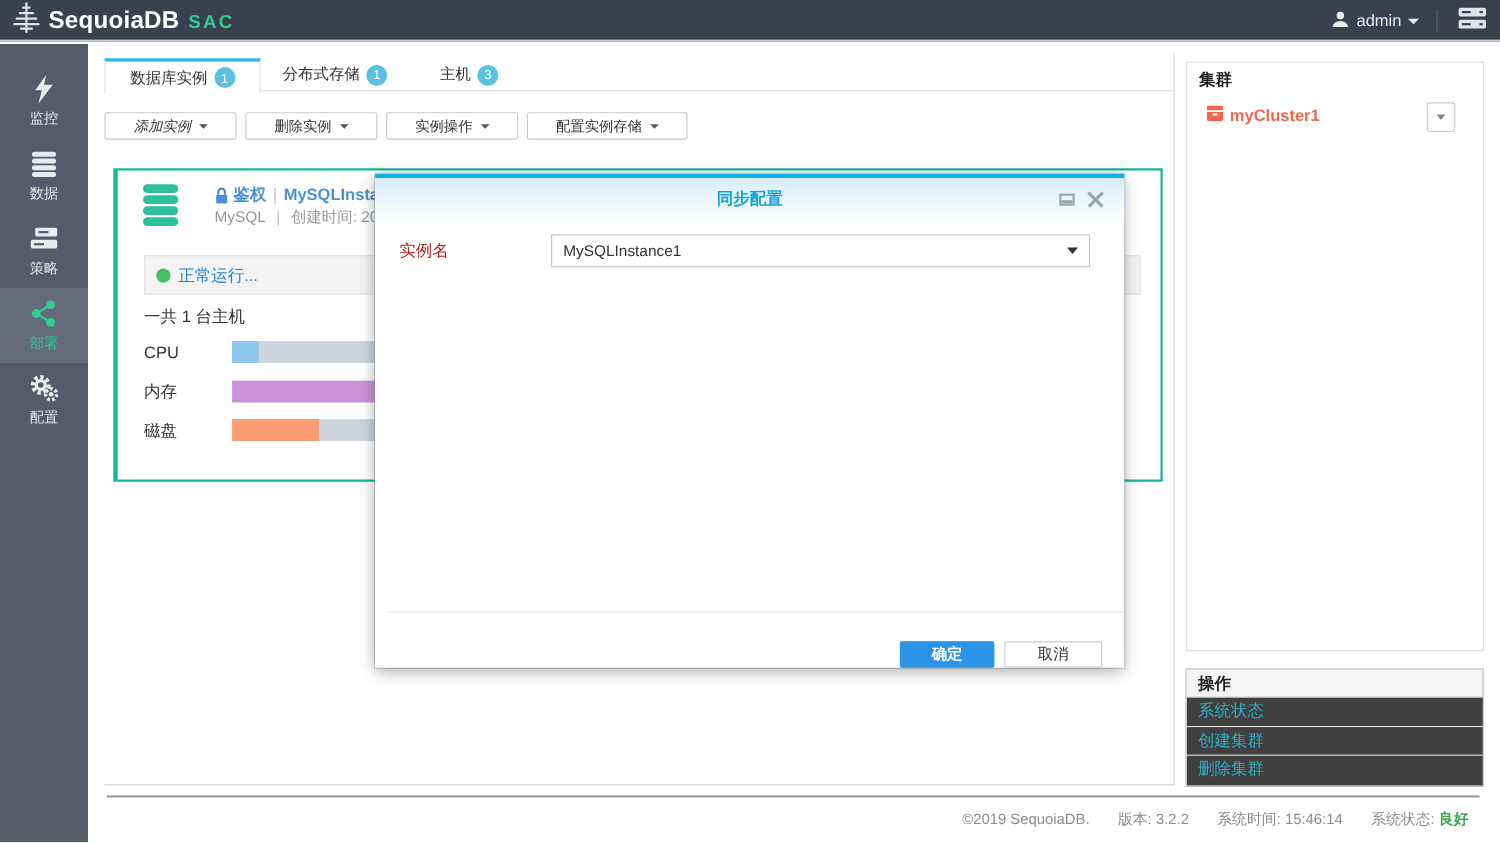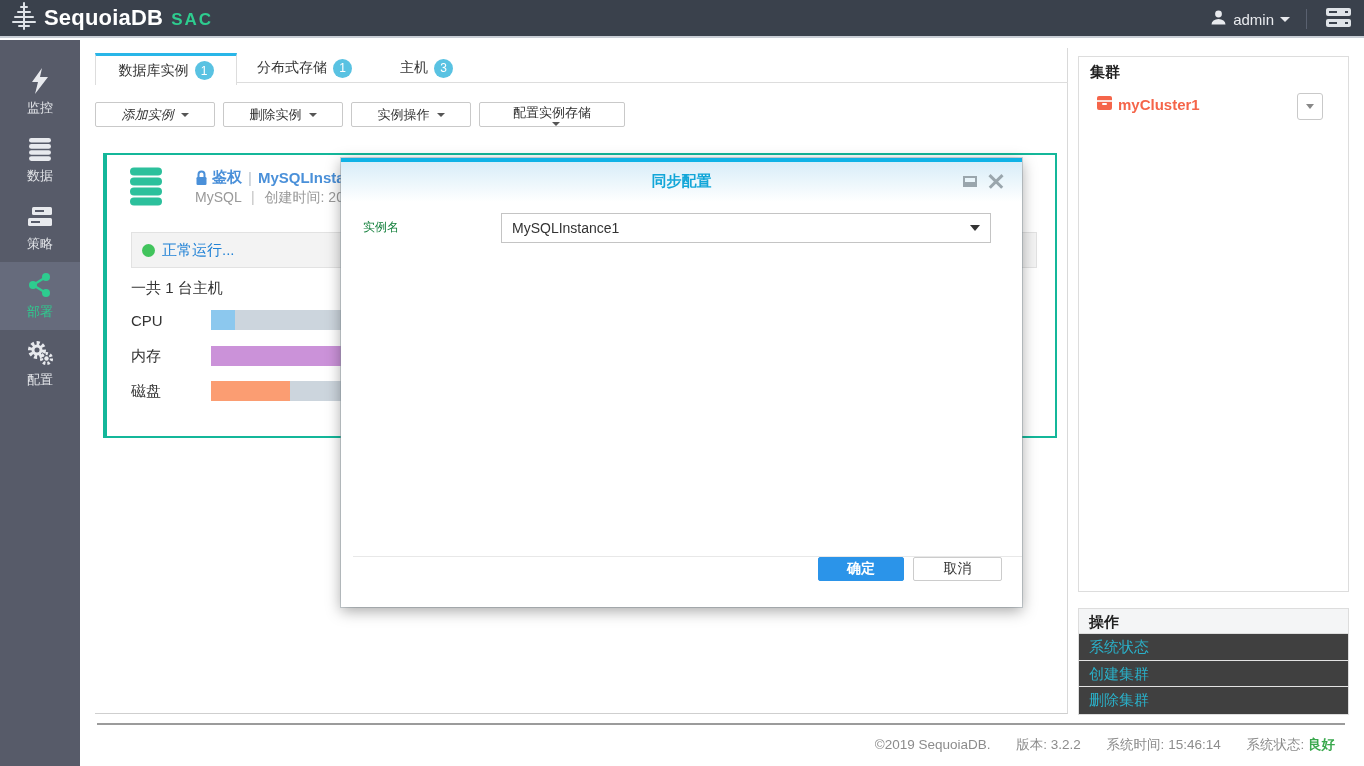--- a/index.html
+++ b/index.html
@@ -43,21 +43,21 @@
                display:inline-flex; align-items:center; justify-content:center; margin-left:6px; padding:0 4px; }
   .tab-underline { position:absolute; left:237px; top:82px; width:831px; height:1px; background:#ddd; }
 
   
   .toolbar { position:absolute; left:95px; top:102px; display:flex; gap:8px; }
   .tb-btn { height:25px; background:#fff; border:1px solid #c9c9c9; border-radius:2px; font-size:13px; color:#333;
             display:flex; align-items:center; justify-content:center; cursor:pointer;
             font-family:"Liberation Sans","DejaVu Sans",sans-serif; }
   .tb-btn .caret { width:0; height:0; border-left:4px solid transparent; border-right:4px solid transparent;
                    border-top:4px solid #555; margin-left:7px; }
-  .tb-btn.w1 { width:120px;font-style:italic; } .tb-btn.w2 { width:120px; } .tb-btn.w3 { width:120px; } .tb-btn.w4 { width:146px;flex-direction:column; }
+  .tb-btn.w1 { width:120px;font-style:italic; } .tb-btn.w2 { width:120px; } .tb-btn.w3 { width:120px; } .tb-btn.w4 { width:146px; }
 
   
   .card { position:absolute; left:103px; top:153px; width:954px; height:285px; background:#fff;
           border:2px solid #14b79a; border-left:4px solid #14b79a; }
   .card .db-icon { position:absolute; left:22px; top:12px; }
   .card .line1 { position:absolute; left:88px; top:13px; display:flex; align-items:center; font-size:15px; font-weight:bold; color:#4a90d9; white-space:nowrap; }
   .card .line1 .lock { margin-right:4px; display:flex; }
   .card .line1 .sep { color:#b9c2cc; font-weight:normal; margin:0 6px; }
   .card .line2 { position:absolute; left:88px; top:34px; font-size:14px; color:#999; white-space:nowrap; }
   .card .line2 .sep { margin:0 6px; color:#c2c2c2; }
@@ -75,27 +75,27 @@
   .modal { position:absolute; left:341px; top:158px; width:681px; height:449px; background:#fff;
            border-top:4px solid #0fb2e6; box-shadow:0 4px 14px rgba(0,0,0,0.35), 0 0 0 1px rgba(160,175,185,0.45); z-index:20; }
   .modal-header { position:relative; height:40px; background:linear-gradient(#d8edf8, #ffffff); }
   .modal-title { text-align:center; line-height:38px; font-size:15px; font-weight:bold; color:#12a6d8; }
   .modal-restore { position:absolute; right:45px; top:14px; width:14px; height:11px; border:2px solid #9aa6ad; cursor:pointer; }
   .modal-restore::after { content:""; position:absolute; left:0; right:0; bottom:0; height:3px; background:#9aa6ad; }
   .modal-close { position:absolute; right:18px; top:11px; width:16px; height:16px; cursor:pointer; }
   .modal-close span { position:absolute; left:-1px; top:6.5px; width:18px; height:2.6px; background:#9aa6ad; }
   .modal-close span:first-child { transform:rotate(45deg); }
   .modal-close span:last-child  { transform:rotate(-45deg); }
-  .modal-field-label { position:absolute; left:22px; top:57px; font-size:12px; color:#15803d; }
+  .modal-field-label { position:absolute; left:22px; top:57px; font-size:15px; color:#b91c1c; }
   .modal-select { position:absolute; left:160px; top:51px; width:490px; height:30px; border:1px solid #c4c4c4;
                   background:#fff; display:flex; align-items:center; padding:0 10px; font-size:14px; color:#333; cursor:pointer; }
   .modal-select .sel-caret { margin-left:auto; width:0; height:0; border-left:5px solid transparent;
                   border-right:5px solid transparent; border-top:6px solid #333; }
   .modal-footer { position:absolute; left:12px; right:0; bottom:0; height:51px; border-top:1px solid #e8e8e8;
-                  display:flex; align-items:flex-start; justify-content:flex-end; padding-right:20px; gap:9px; }
+                  display:flex; align-items:flex-end; justify-content:flex-end; padding-right:20px; gap:9px; }
   .btn { height:24px; border-radius:2px; font-size:14px; display:flex; align-items:center; justify-content:center;
          cursor:pointer; font-family:"Liberation Sans","DejaVu Sans",sans-serif; }
   .btn-primary { width:86px; background:#2b94e9; border:1px solid #2b94e9; color:#fff; font-weight:bold; }
   .btn-default { width:89px; background:#fff; border:1px solid #ccc; color:#333; }
 
   
   .cluster-box { position:absolute; left:1078px; top:56px; width:271px; height:536px; background:#fff; border:1px solid #ddd; }
   .cluster-title { position:absolute; left:11px; top:6px; font-size:15px; font-weight:bold; color:#222; }
   .cluster-row-name { position:absolute; left:18px; top:39px; display:flex; align-items:center; gap:6px;
                       color:#f5654a; font-size:15px; font-weight:bold; cursor:pointer; }

